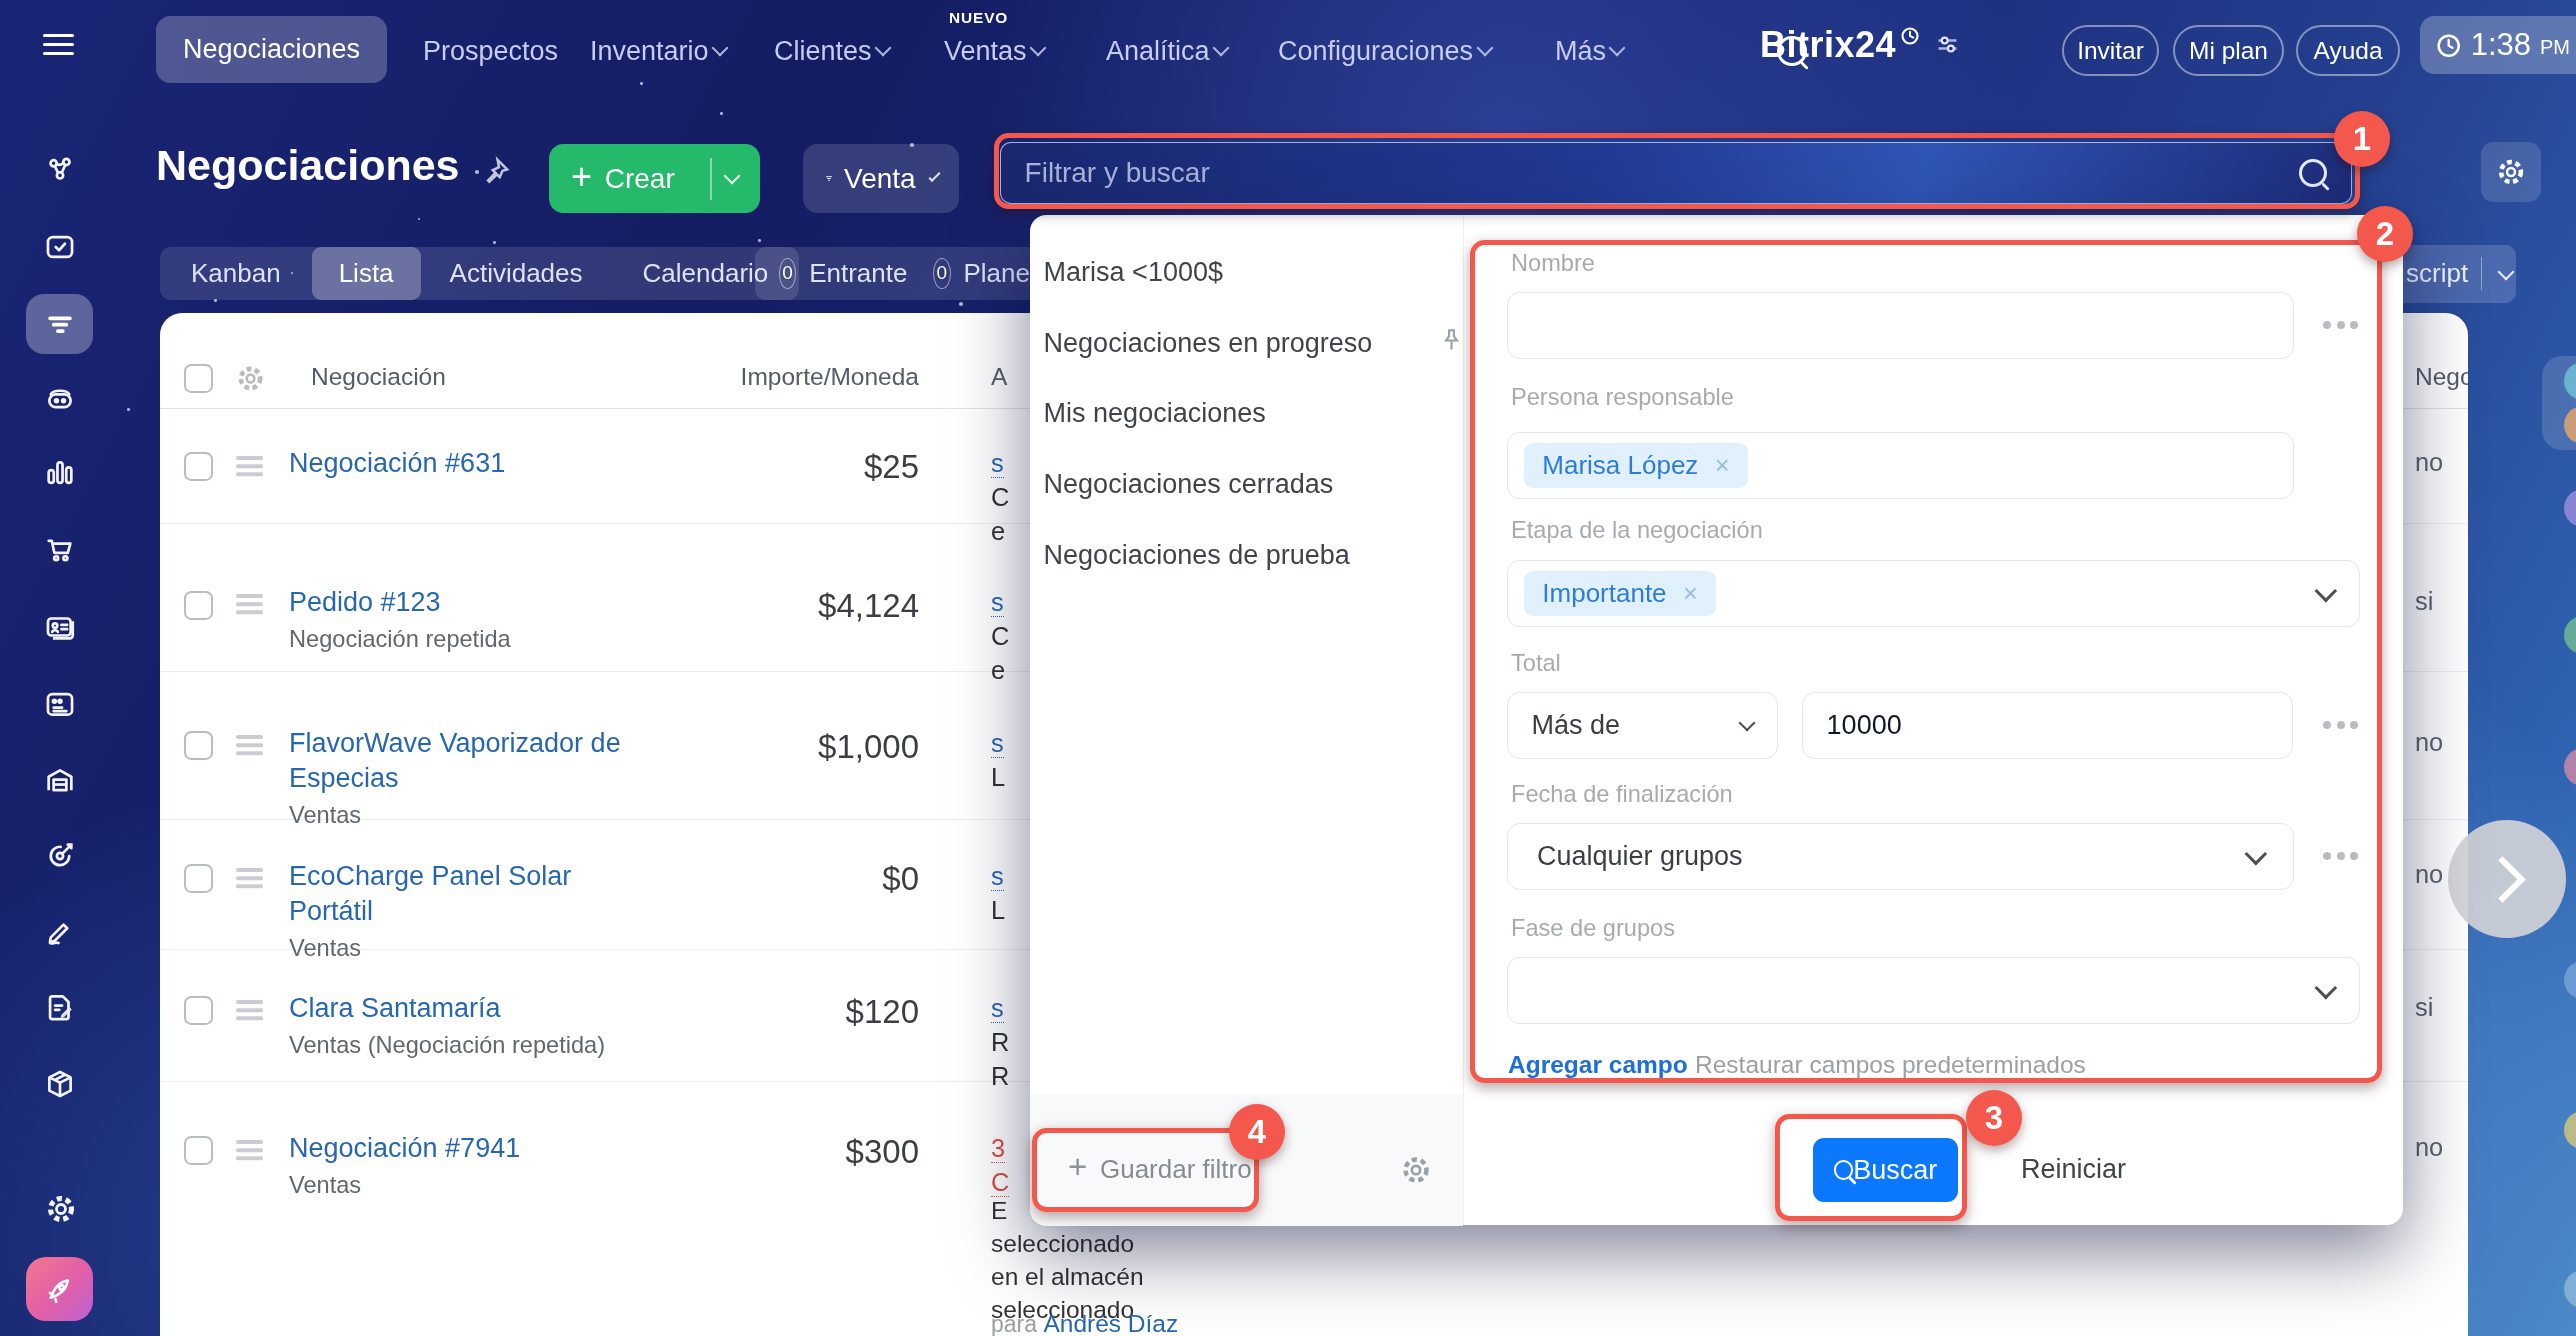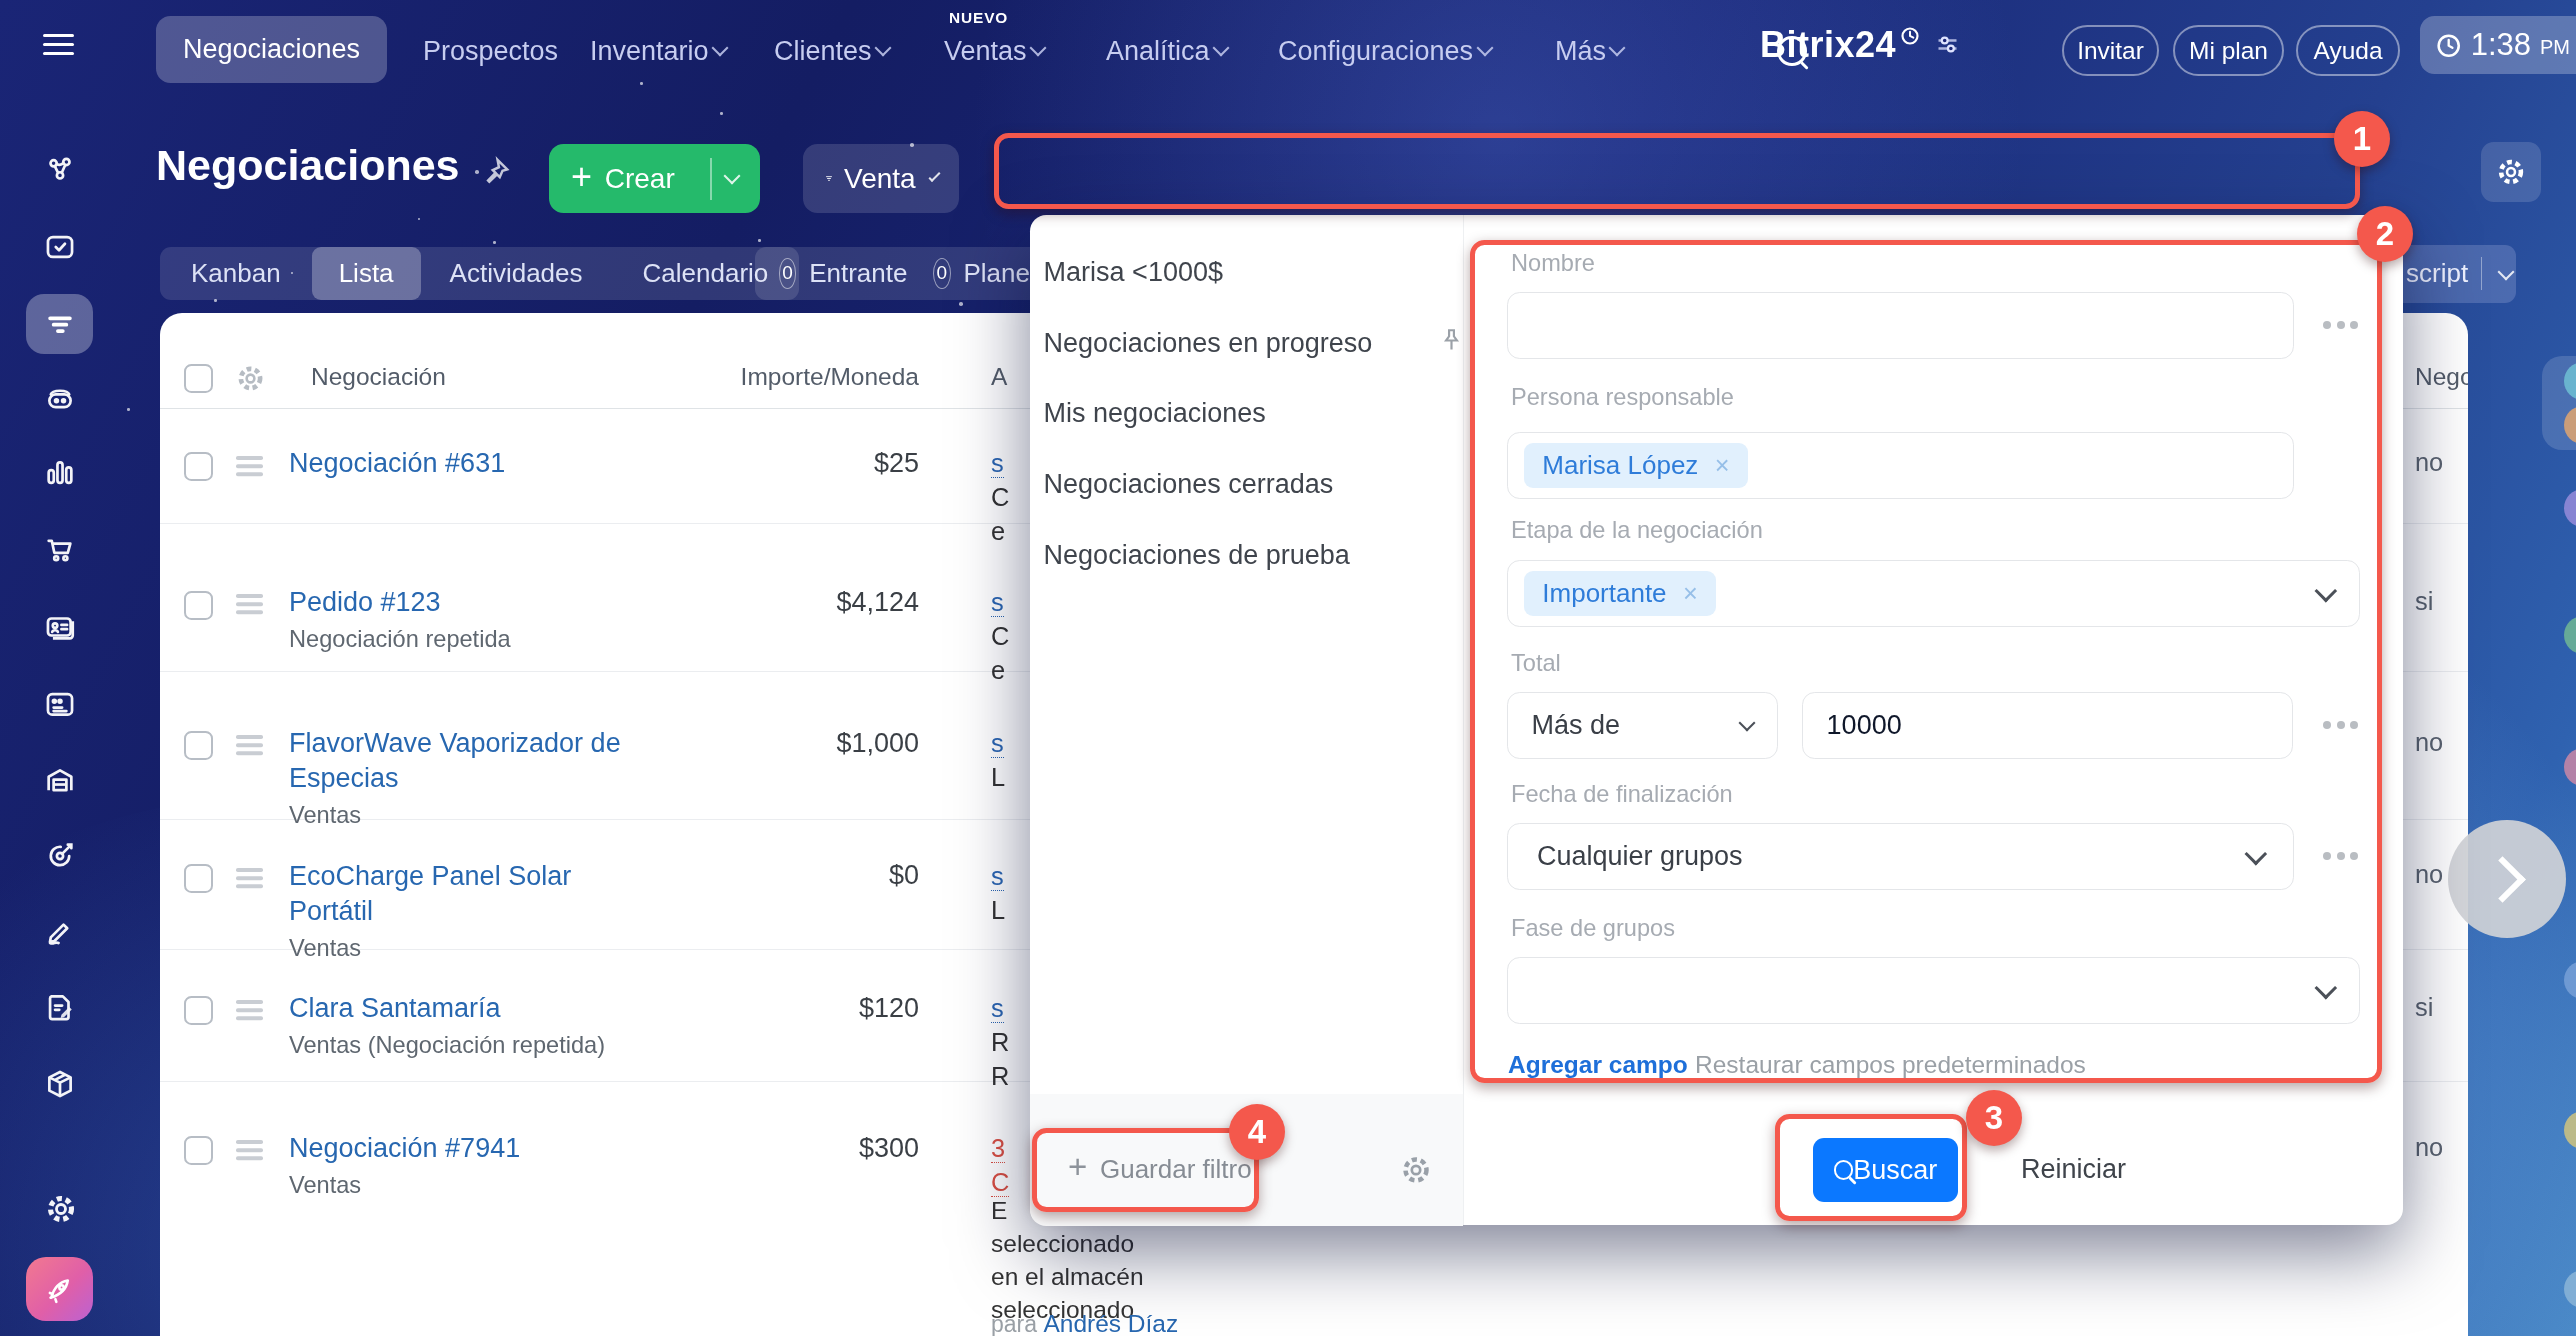--- a/index.html
+++ b/index.html
@@ -21,21 +21,21 @@
   .nav-item{position:absolute;top:19px;height:64px;display:flex;align-items:center;color:#c7cdf0;font-size:27px;cursor:pointer;}
   .pill{border:2.3px solid rgba(255,255,255,.45);border-radius:25.4px;color:#fff;font-size:24.5px;display:flex;align-items:center;justify-content:center;}
   .mag{position:relative;width:20px;height:20px;border:3.2px solid currentColor;border-radius:50%;flex:0 0 auto;}
   .mag:after{content:'';position:absolute;width:3.2px;height:9px;background:currentColor;border-radius:1.8px;
              transform:rotate(-45deg);bottom:-7.3px;right:-2.7px;}
   .cb{width:29px;height:29px;border:2.3px solid #b7bdc5;border-radius:7.3px;background:#fff;box-sizing:border-box;}
   .handle{width:27px;height:3.6px;background:#c9cdd3;border-radius:1.8px;box-shadow:0 8.2px 0 #c9cdd3,0 16.3px 0 #c9cdd3;}
   .sep{position:absolute;left:0;right:0;height:0.9px;background:#ebedf0;}
   .rowname{font-size:27px;color:#2767b0;line-height:35px;cursor:pointer;}
   .rowsub{font-size:23.6px;color:#5f6770;line-height:31px;margin-top:3.6px;}
-  .rowamt{font-size:27px;color:#3a3f45;text-align:right;width:200px;}
+  .rowamt{font-size:33px;color:#3a3f45;text-align:right;width:200px;}
   .sliver{font-size:25.4px;line-height:34px;}
   .slink{color:#2b66b2;border-bottom:1.8px dotted #2b66b2;}
   .srd{color:#d94f43;border-bottom:1.8px dotted #d94f43;}
   .ffield{position:absolute;background:#fff;border:1.8px solid #e4e6e9;border-radius:12.7px;height:67px;box-sizing:border-box;display:flex;align-items:center;}
   .flabel{position:absolute;font-size:23.6px;color:#a6abb2;}
   .chip{display:inline-flex;align-items:center;gap:16.3px;background:#e1f0fd;border-radius:9px;padding:0 18px;height:45px;
         font-size:26px;color:#2e7cd9;margin-left:16.3px;}
   .chip .x{color:#96bfe8;font-size:25.4px;}
   .dots3{display:flex;gap:5.4px;}
   .dots3 i{width:8.2px;height:8.2px;border-radius:50%;background:#b9bdc2;}
@@ -268,20 +268,27 @@
     </div>
 
     <div class="abs flex" style="left:803px;top:42px;width:156px;height:69px;background:rgba(255,255,255,.14);border-radius:14.5px;padding:0 22px;box-sizing:border-box;gap:11px;cursor:pointer">
       <svg viewBox="0 0 24 24" width="27" height="27" fill="none" stroke="#fff" stroke-width="2.6" stroke-linecap="round">
         <path d="M4.5 6.5h15M7.5 12h9M10.5 17.5h3"></path>
       </svg>
       <span style="color:#fff;font-size:28px">Venta</span>
       <i class="chev" style="color:#fff"></i>
     </div>
 
+    <div class="abs flex" style="left:1000px;top:40px;width:1352px;height:62px;border-radius:11px;border:1.8px solid rgba(214,222,255,.75);box-sizing:border-box;
+                background:linear-gradient(105deg,#1a276f 0%,#223a93 45%,#2f55b5 68%,#1d2c78 100%);padding:0 23.6px;cursor:text">
+      <span style="color:#a9b2d8;font-size:28px">Filtrar y buscar</span>
+      <div style="margin-left:auto;color:#e7ebff">
+          <div class="mag" style="width:22px;height:22px"></div>
+        </div>
+    </div>
 
     <div class="abs" style="left:2481px;top:40px;width:60px;height:60px;background:rgba(255,255,255,.14);border-radius:12.7px;display:flex;align-items:center;justify-content:center;cursor:pointer">
       <svg class="gearsvg" viewBox="0 0 24 24" width="34" height="34">
         <circle cx="12" cy="12" r="7" stroke="#fff" stroke-width="3.2" stroke-dasharray="3.4 2.6"></circle>
         <circle cx="12" cy="12" r="2.8" stroke="#fff" stroke-width="1.8"></circle>
       </svg>
     </div>
   </div>
 
   <div class="abs" style="left:0;top:233px;width:2576px;height:82px;z-index:10">

